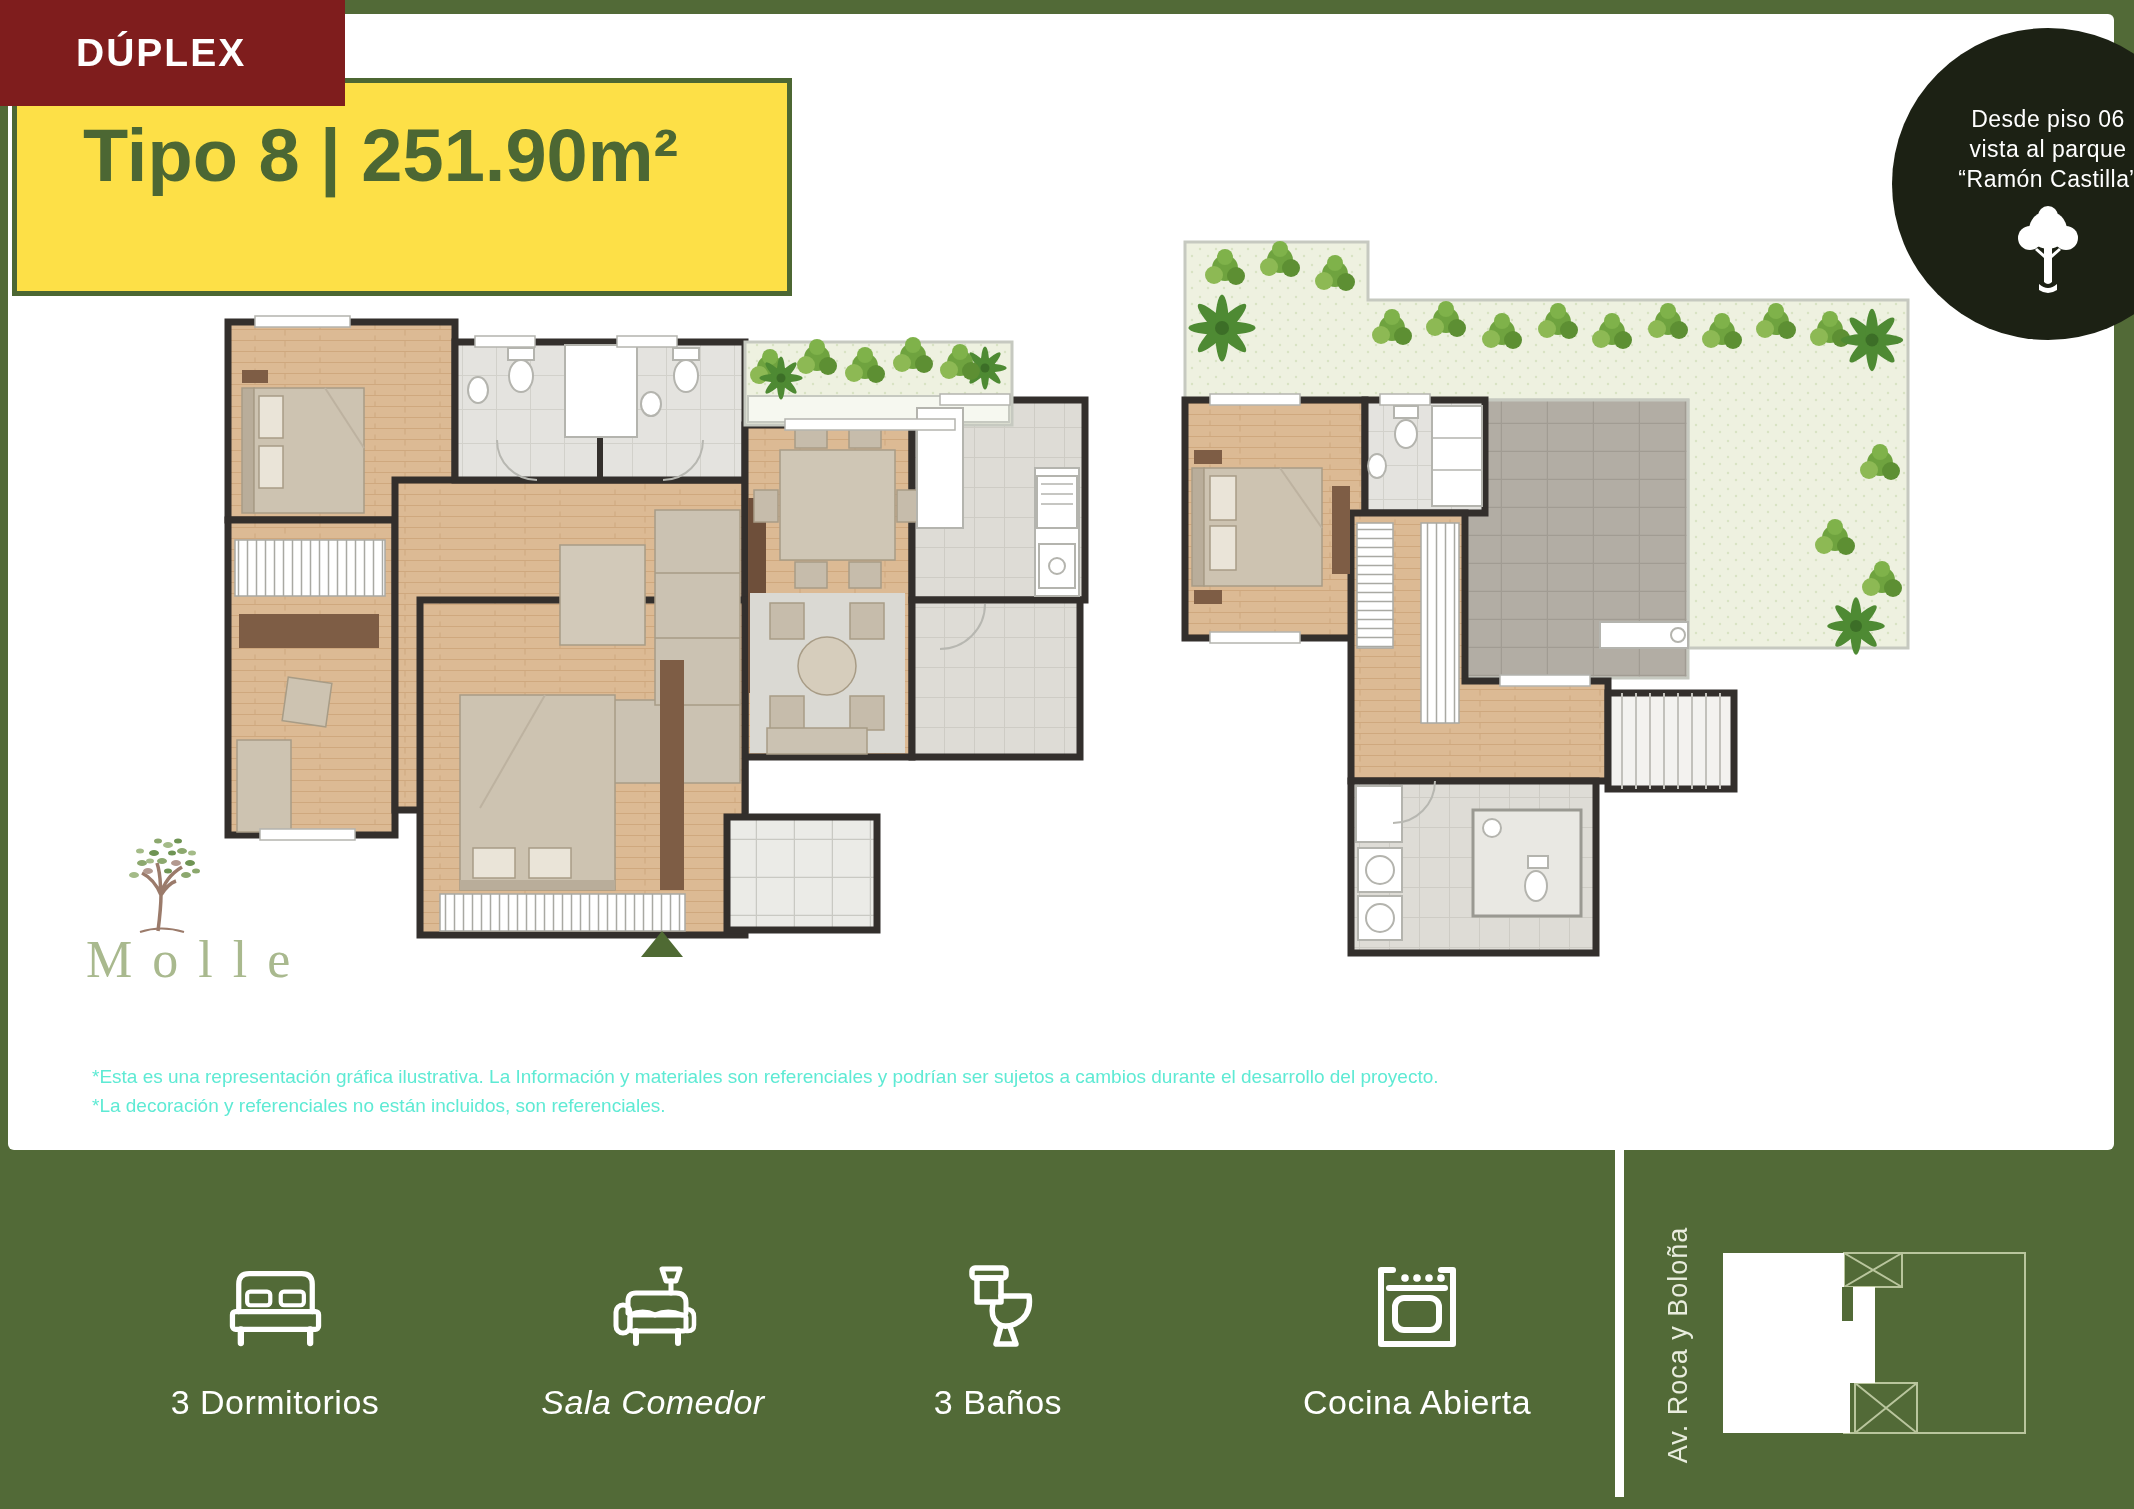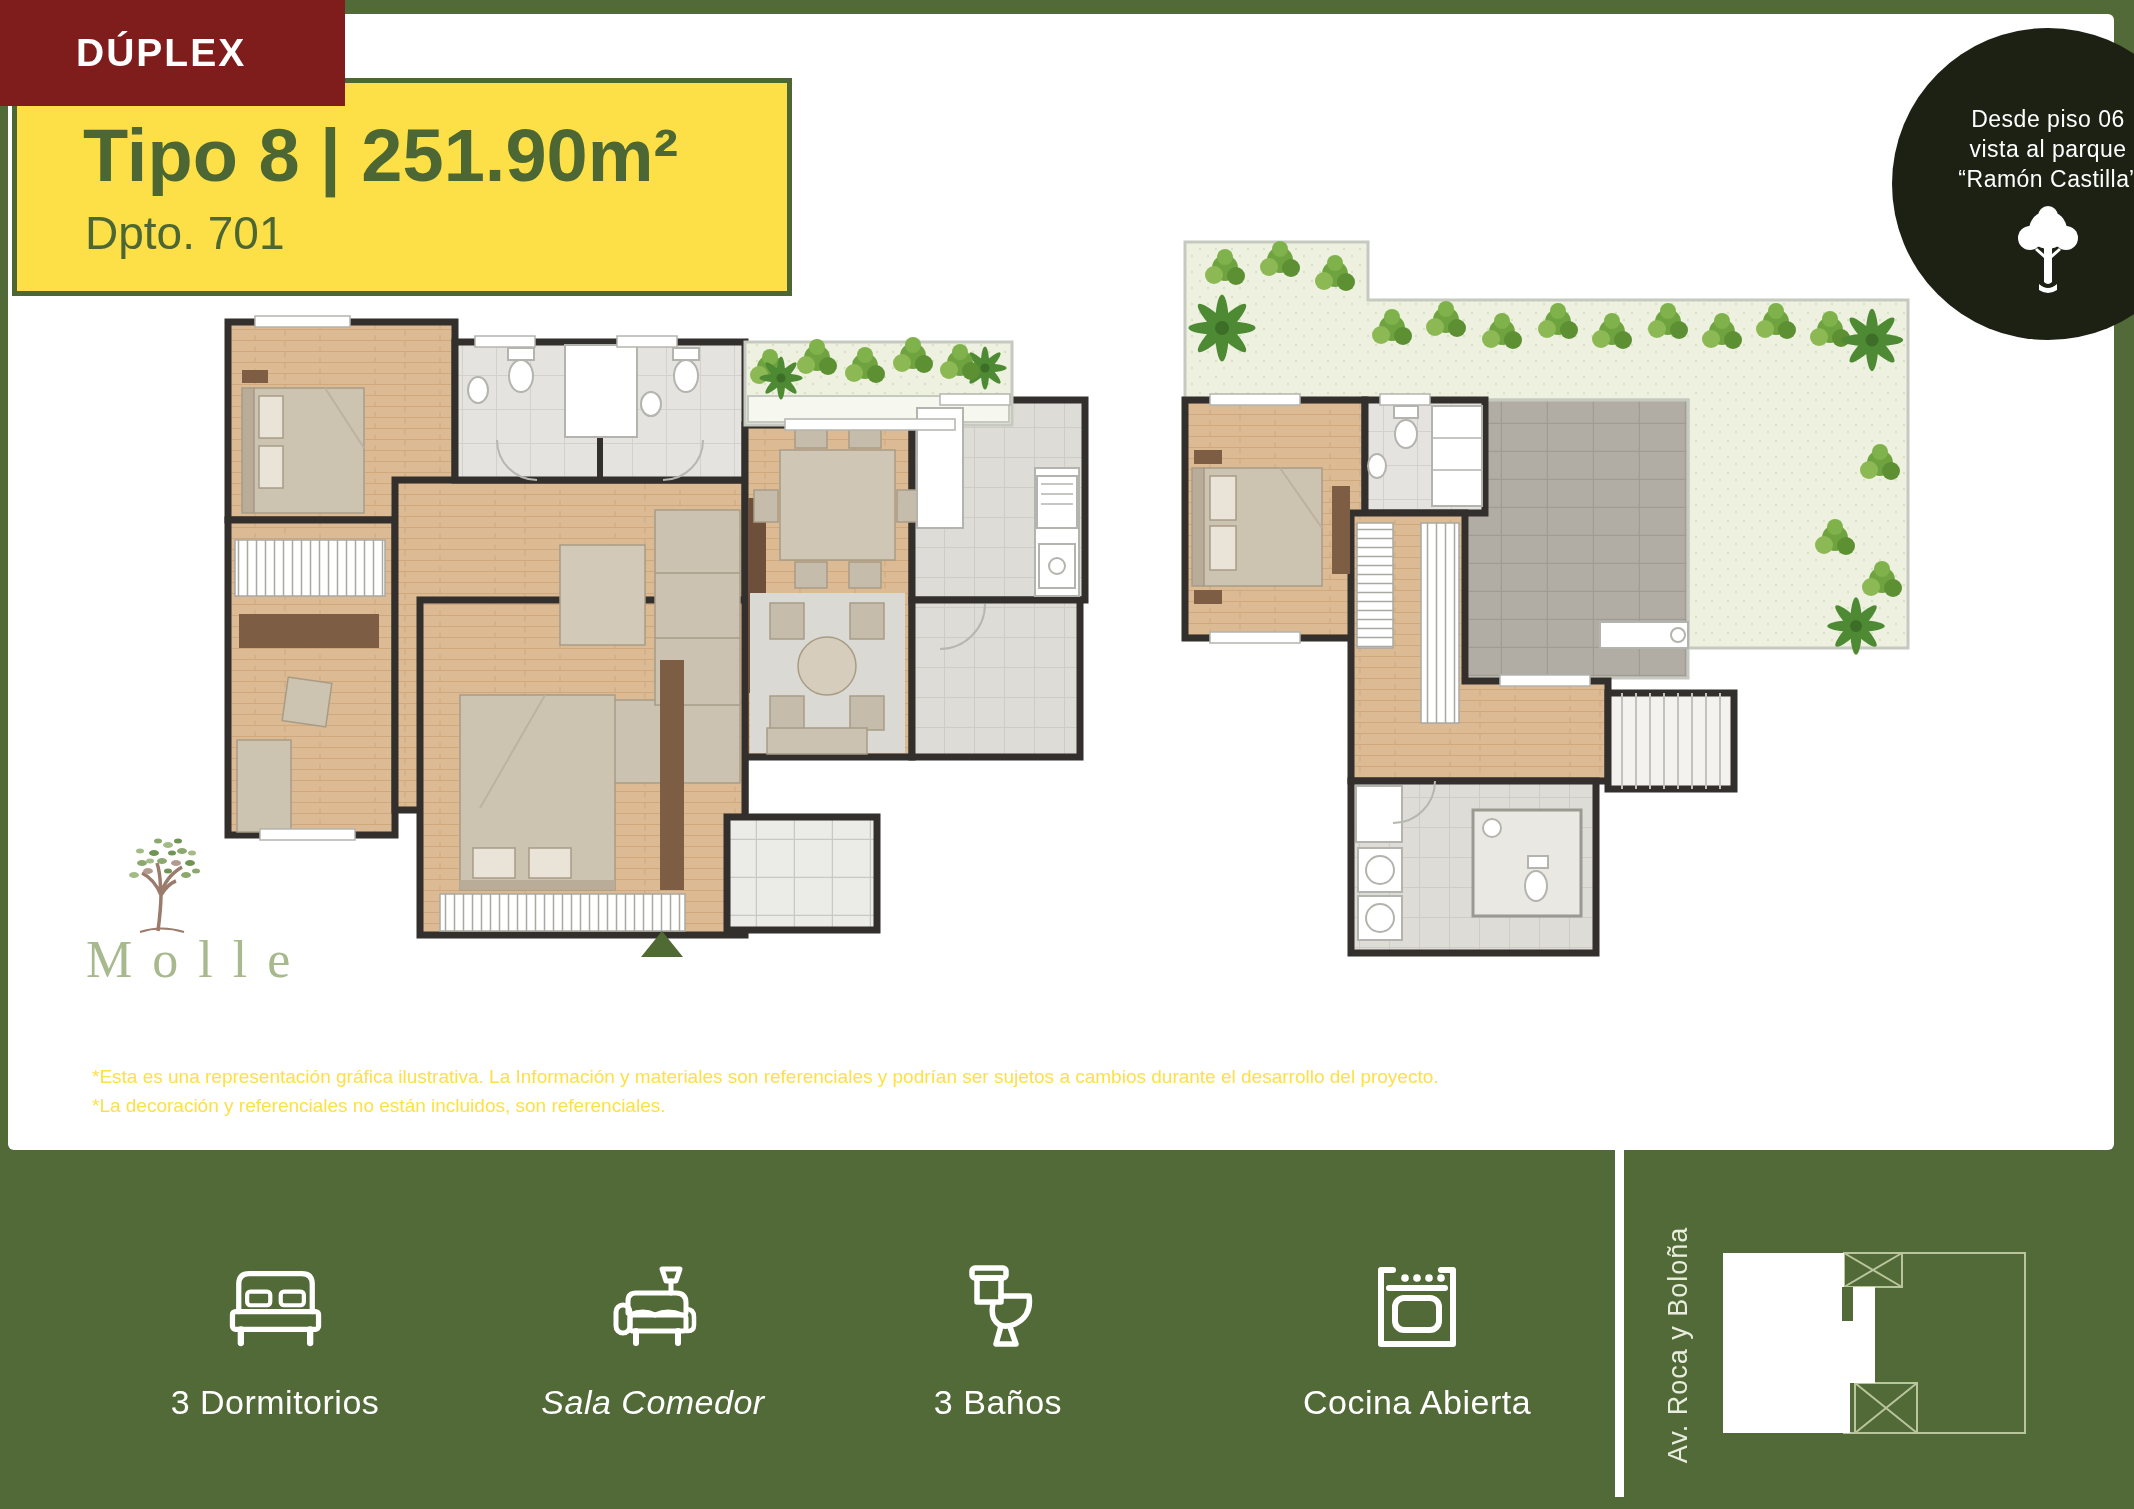--- a/index.html
+++ b/index.html
@@ -11,21 +11,21 @@
   .banner span{display:block;color:#fff;font-weight:bold;font-size:39px;letter-spacing:2px;padding:31px 0 0 76px;}
   .titlebox{position:absolute;left:12px;top:78px;width:770px;height:208px;background:#fde047;border:5px solid #4c6733;z-index:3;}
   .titlebox h1{margin:30px 0 0 66px;font-size:74px;font-weight:bold;color:#4c6733;letter-spacing:0px;}
   .titlebox .unit{margin:8px 0 0 68px;font-size:46px;color:#4c6733;font-weight:normal;}
   .badge{position:absolute;left:1892px;top:28px;width:312px;height:312px;border-radius:50%;background:#1c2114;z-index:5;
          text-align:center;color:#fff;}
   .badge .btxt{padding-top:76px;font-size:23px;line-height:30px;letter-spacing:.5px;}
   .badge svg{margin-top:12px;}
   .brandtext{position:absolute;left:86px;top:930px;z-index:3;font-family:"Liberation Serif",serif;
              font-size:52px;color:#a9b98e;letter-spacing:20px;}
-  .disclaimer{position:absolute;left:92px;top:1062px;z-index:3;color:#fde047;font-size:19px;line-height:29px;}
+  .disclaimer{position:absolute;left:92px;top:1062px;z-index:3;color:#5eead4;font-size:19px;line-height:29px;}
   .band{position:absolute;left:0;top:1150px;width:2134px;height:359px;z-index:3;}
   .amen{position:absolute;top:1255px;width:360px;text-align:center;z-index:4;color:#fff;}
   .amen .ic{height:110px;display:flex;align-items:center;justify-content:center;}
   .amen .lb{margin-top:18px;font-size:34px;letter-spacing:.5px;}
   .divider{position:absolute;left:1615px;top:1150px;width:9px;height:347px;background:#fff;z-index:4;}
   .street{position:absolute;left:1678px;top:1345px;transform:translate(-50%,-50%) rotate(-90deg);
           white-space:nowrap;color:#e9edde;font-size:27px;letter-spacing:1px;z-index:4;}
   .mapwrap{position:absolute;left:1723px;top:1251px;z-index:4;}
 </style>
 </head>
@@ -298,21 +298,20 @@
       </g>
     </g>
   </svg>
 
   <div class="banner">
     <span>DÚPLEX</span>
   </div>
 
   <div class="titlebox">
     <h1>Tipo 8 | 251.90m²</h1>
-    <div class="unit">Dpto. 701</div>
   </div>
 
   <div class="badge">
     <div class="btxt">
       <div>Desde piso 06</div>
       <div>vista al parque</div>
       <div>“Ramón Castilla”</div>
     </div>
     <svg width="66" height="88" viewBox="0 0 66 88">
       <g fill="#ffffff">

